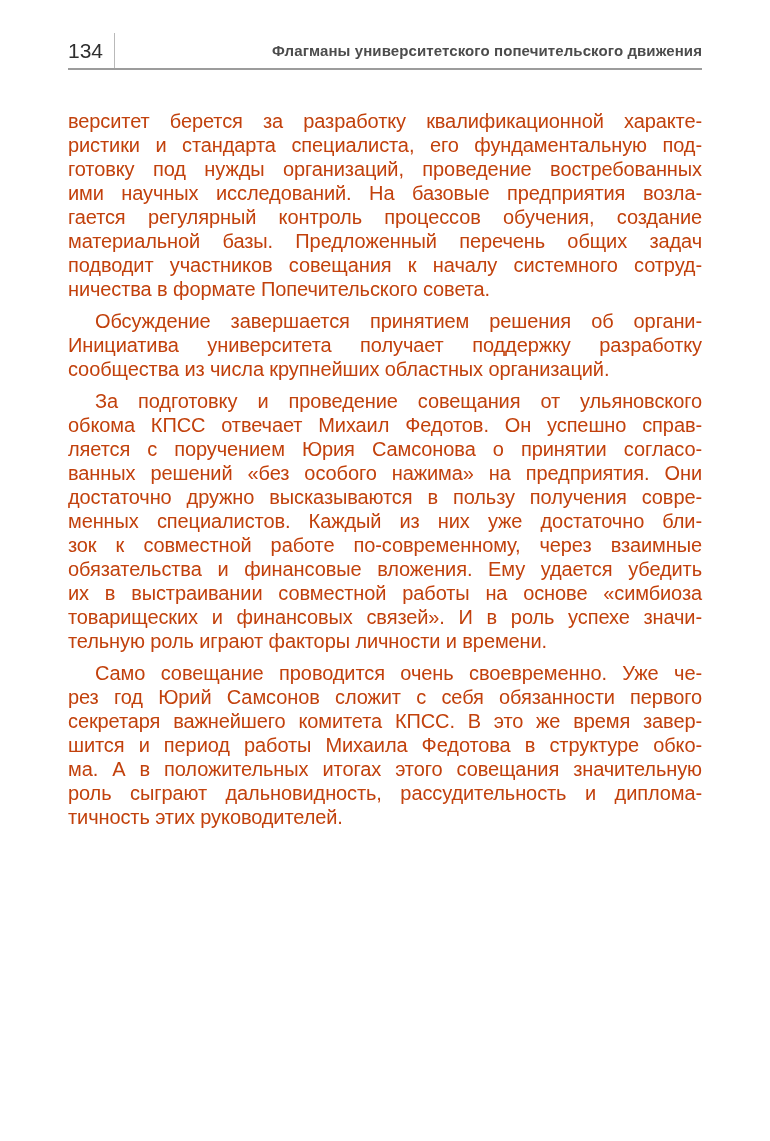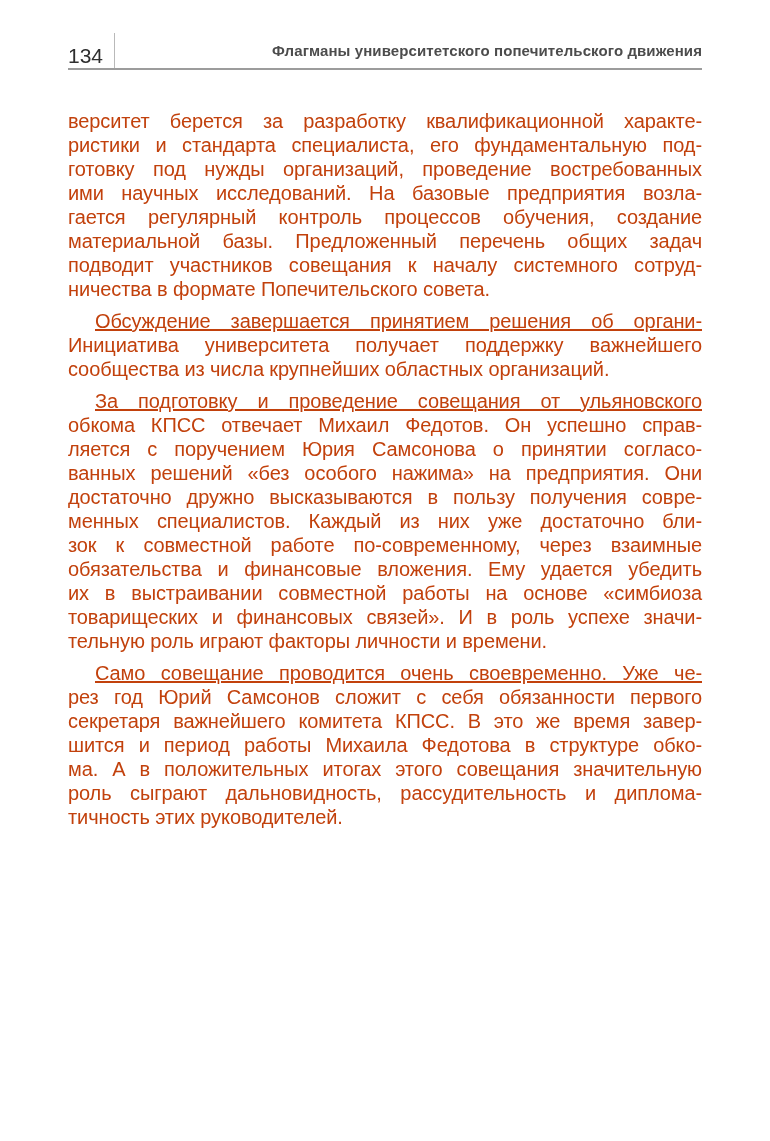--- a/index.html
+++ b/index.html
@@ -23,20 +23,21 @@
     height: 70px;
     border-bottom: 2px solid #9c9c9c;
     display: flex;
     align-items: flex-end;
     box-sizing: border-box;
   }
   .page-number {
     font-size: 21px;
     font-weight: 400;
     color: #2f2f2f;
+    padding-bottom: 5px;
     min-width: 46px;
   }
   .header-divider {
     width: 1px;
     height: 35px;
     background: #b9b9b9;
     align-self: flex-end;
   }
   .header-title {
     margin-left: auto;
@@ -61,21 +62,20 @@
     text-align: justify;
     text-align-last: justify;
     text-justify: inter-word;
     min-height: 24px;
   }
   .line.last {
     text-align-last: left;
   }
   .line.indent {
     text-indent: 27px;
-    text-decoration: underline;
   }
 </style>
 </head>
 <body>
 
 <div class="page">
   <header class="header">
     <div class="page-number">134</div>
     <div class="header-divider"></div>
     <div class="header-title">Флагманы университетского попечительского движения</div>
@@ -87,21 +87,21 @@
         <div class="line">ристики и стандарта специалиста, его фундаментальную под-</div>
         <div class="line">готовку под нужды организаций, проведение востребованных</div>
         <div class="line">ими научных исследований. На базовые предприятия возла-</div>
         <div class="line">гается регулярный контроль процессов обучения, создание</div>
         <div class="line">материальной базы. Предложенный перечень общих задач</div>
         <div class="line">подводит участников совещания к началу системного сотруд-</div>
         <div class="line last">ничества в формате Попечительского совета.</div>
       </div>
       <div class="paragraph">
         <div class="line indent">Обсуждение завершается принятием решения об органи-</div>
-        <div class="line">Инициатива университета получает поддержку важнейшего</div>
+        <div class="line">Инициатива университета получает поддержку разработку</div>
         <div class="line last">сообщества из числа крупнейших областных организаций.</div>
       </div>
       <div class="paragraph">
         <div class="line indent">За подготовку и проведение совещания от ульяновского</div>
         <div class="line">обкома КПСС отвечает Михаил Федотов. Он успешно справ-</div>
         <div class="line">ляется с поручением Юрия Самсонова о принятии согласо-</div>
         <div class="line">ванных решений «без особого нажима» на предприятия. Они</div>
         <div class="line">достаточно дружно высказываются в пользу получения совре-</div>
         <div class="line">менных специалистов. Каждый из них уже достаточно бли-</div>
         <div class="line">зок к совместной работе по-современному, через взаимные</div>

